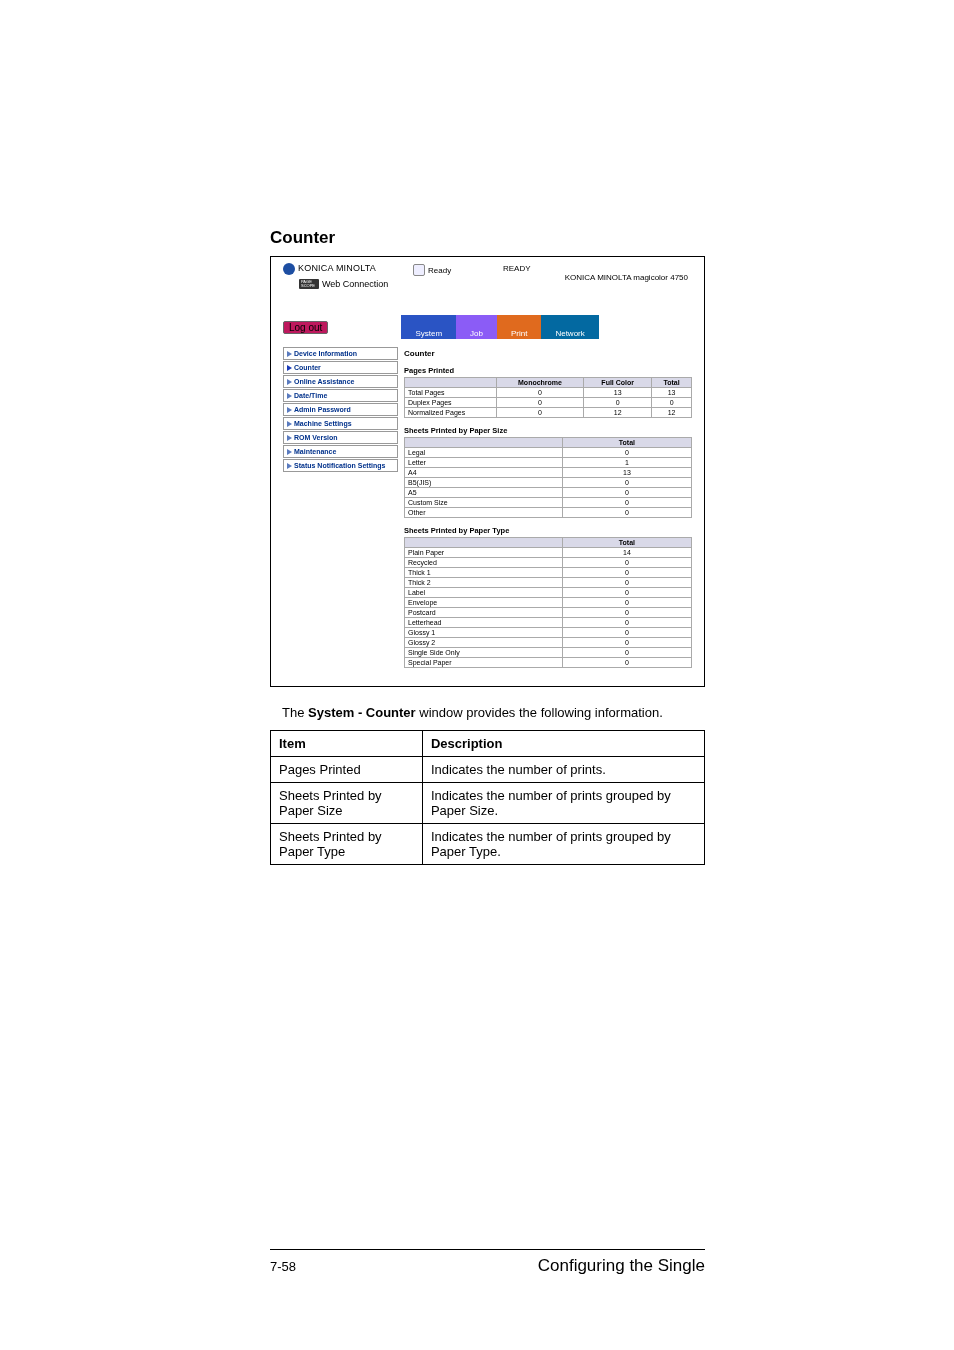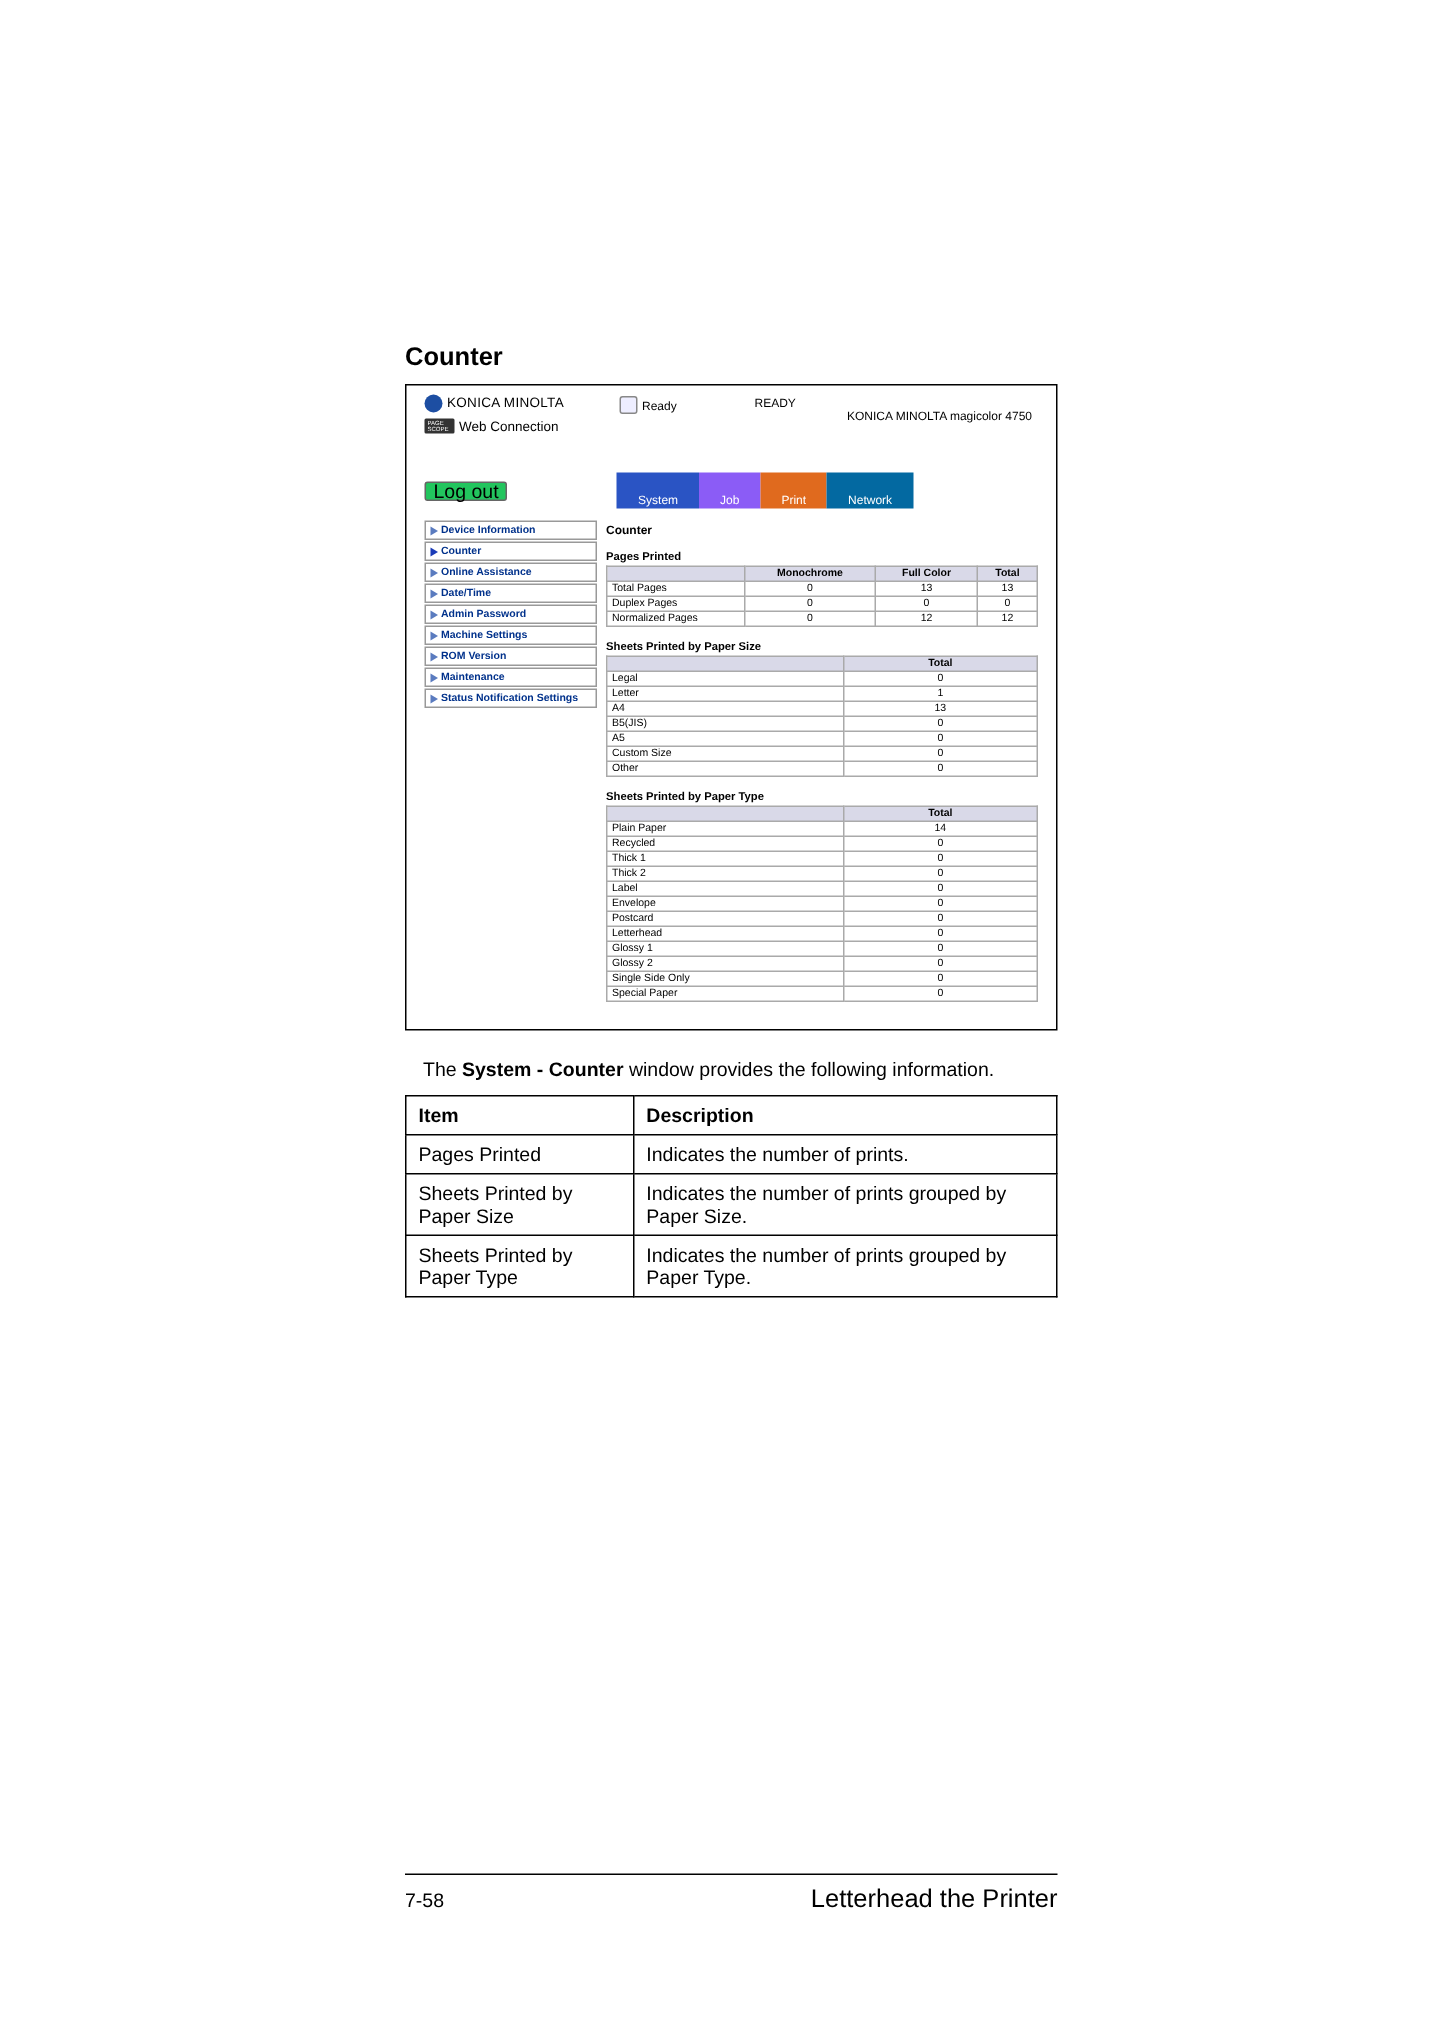--- a/index.html
+++ b/index.html
@@ -4,29 +4,29 @@
 <style>
   * { box-sizing: border-box; margin: 0; padding: 0; }
   html, body { width: 954px; height: 1350px; background: #fff; font-family: Arial, Helvetica, sans-serif; color: #000; }
   .page { width: 801px; height: 1350px; padding: 228px 134px 70px 270px; position: relative; }
   .inner { width: 435px; }
   .section-title { font-weight: bold; font-size: 17px; margin-bottom: 8px; }
   .screenshot { border: 1px solid #000; padding: 6px 12px 10px 12px; width: 435px; font-size: 7.5px; }
   .ss-header { position: relative; height: 46px; }
   .brand { position: absolute; left: 0; top: 0; display: flex; align-items: flex-start; gap: 3px; font-size: 9px; font-weight: 500; letter-spacing: 0.2px; }
   .brand-dot { width: 12px; height: 12px; border-radius: 50%; background: #1d4ea2; display: inline-block; }
-  .webconn { position: absolute; left: 0; top: 16px; display: flex; align-items: flex-start; gap: 3px; font-size: 9px; }
+  .webconn { position: absolute; left: 16px; top: 16px; display: flex; align-items: flex-start; gap: 3px; font-size: 9px; }
   .webconn-icon { display: inline-block; width: 20px; height: 10px; background: #333; border-radius: 1px; position: relative; }
   .webconn-icon::before { content: "PAGE\A SCOPE"; white-space: pre; font-size: 4px; color: #fff; line-height: 4px; position: absolute; left: 2px; top: 1px; }
   .status { position: absolute; left: 130px; top: 1px; display: flex; align-items: center; gap: 3px; font-size: 8px; }
   .status-icon { width: 12px; height: 12px; border: 1px solid #888; background: #eef; border-radius: 2px; display: inline-block; }
   .ready-text { position: absolute; left: 220px; top: 1px; font-size: 8px; }
   .model { position: absolute; right: 4px; top: 10px; font-size: 8px; }
   .ss-tabs-row { display: flex; align-items: center; margin-top: 6px; margin-bottom: 8px; }
-  .logout-btn { border: 1px solid #666; padding: 0 5px; font-size: 13px; background: #22c55e; height: 13px; line-height: 11px; border-radius: 2px; margin-right: 73px;}
+  .logout-btn { border: 1px solid #666; padding: 0 5px; font-size: 10px; background: #be185d; height: 13px; line-height: 11px; border-radius: 2px; margin-right: 73px;}
   .tabs { display: flex; }
   .tab { height: 14px; line-height: 14px; padding: 12px 14px; font-size: 8px; color: #fff; }
   .tab-system { background: #2a54c4; }
   .tab-job { background: #8b5cf6; }
   .tab-print { background: #e06a1e; }
   .tab-network { background: #0369a1; }
   .ss-body { display: flex; gap: 6px; }
   .sidebar { width: 115px; display: flex; flex-direction: column; gap: 1px; }
   .sb-item { border: 1px solid #999; padding: 2px 3px; font-size: 7px; font-weight: bold; color: #00318b; display: flex; align-items: center; gap: 2px; background: #fff; }
   .sb-item.active { color: #00318b; }
@@ -282,16 +282,16 @@
       </tr>
     </tbody>
       </table>
 
   </div>
 
   <div class="footer">
     <div class="footer-line"></div>
     <div class="footer-row">
       <span class="page-num">7-58</span>
-      <span class="footer-title">Letterhead the Printer</span>
+      <span class="footer-title">Configuring the Single</span>
     </div>
   </div>
 </div>
 
 </body></html>

